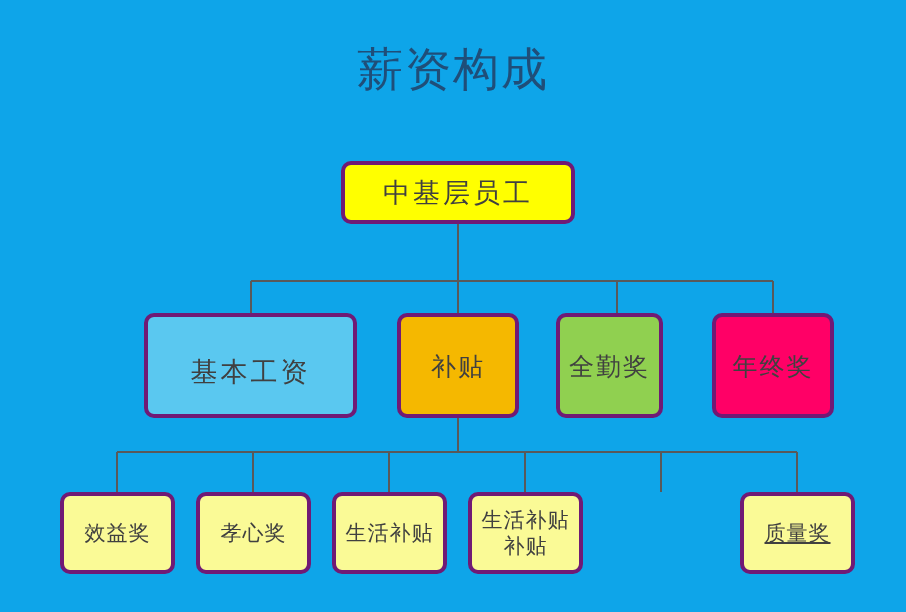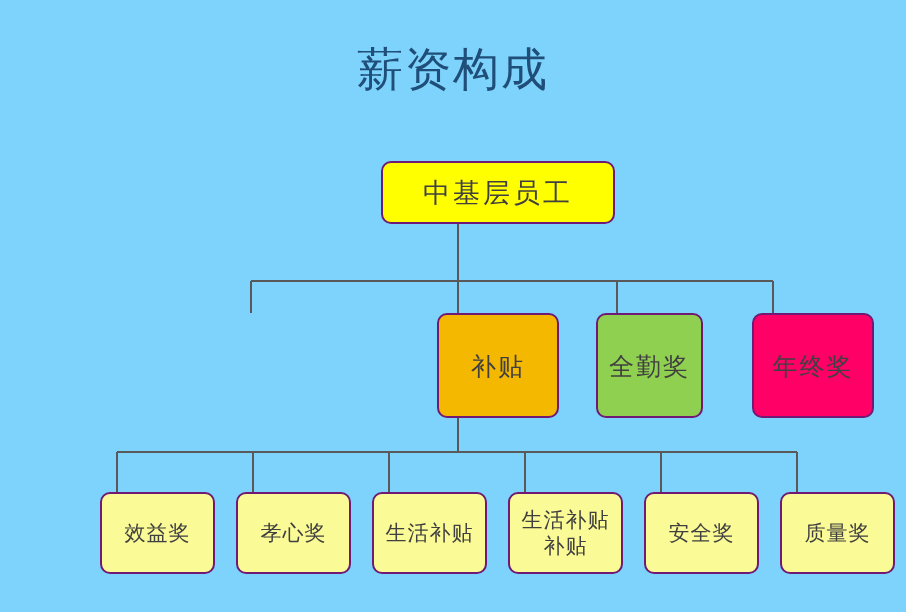--- a/index.html
+++ b/index.html
@@ -7,21 +7,21 @@
     padding: 0;
     background: #ffffff;
   }
   body {
     font-family: "Liberation Sans", "DejaVu Sans", sans-serif;
   }
   #canvas {
     position: relative;
     width: 906px;
     height: 612px;
-    background: #7dd3fc;
+    background: #0ea5e9;
     overflow: hidden;
   }
 
   
   #diagram-title {
     position: absolute;
     left: 0;
     top: 40px;
     width: 906px;
     text-align: center;
@@ -40,32 +40,31 @@
     top: 0;
     width: 906px;
     height: 612px;
     pointer-events: none;
   }
 
   
   .node {
     position: absolute;
     box-sizing: border-box;
-    border: 2px solid #701a75;
+    border: 4px solid #701a75;
     border-radius: 10px;
     display: flex;
     align-items: center;
     justify-content: center;
     text-align: center;
     color: #404040;
     font-size: 25px;
     line-height: 30px;
     letter-spacing: 2px;
     white-space: pre-line;
-    margin-left: 40px;
   }
 
   
   #node-root {
     left: 341px;
     top: 161px;
     width: 234px;
     height: 63px;
     background: #FFFF00;
     font-size: 27px;
@@ -124,21 +123,21 @@
     background: #FAFA96;
     font-size: 21px;
     line-height: 26px;
     letter-spacing: 1px;
   }
   #leaf-0 { left: 60px; }
   #leaf-1 { left: 196px; }
   #leaf-2 { left: 332px; }
   #leaf-3 { left: 468px; }
   #leaf-4 { left: 604px; }
-  #leaf-5 { left: 740px; }
+  #leaf-5 { left: 740px; text-decoration: underline; }
 </style>
 </head>
 <body>
 
 <div id="canvas">
 
   <div id="diagram-title">薪资构成</div>
 
   <svg id="connectors" viewBox="0 0 906 612" width="906" height="612" xmlns="http://www.w3.org/2000/svg">
     <g stroke="#595959" stroke-width="1.4" fill="none" shape-rendering="crispEdges">
@@ -160,28 +159,31 @@
       <line x1="253" y1="452" x2="253" y2="492"></line>
       <line x1="389" y1="452" x2="389" y2="492"></line>
       <line x1="525" y1="452" x2="525" y2="492"></line>
       <line x1="661" y1="452" x2="661" y2="492"></line>
       <line x1="797" y1="452" x2="797" y2="492"></line>
     </g>
   </svg>
 
   <div class="node" id="node-root">中基层员工</div>
 
+  <div class="node" id="node-basic">
+    <div class="basic-header">基本工资</div>
+    
+  </div>
 
   <div class="node" id="node-subsidy">补贴</div>
 
   <div class="node" id="node-attendance">全勤奖</div>
 
   <div class="node" id="node-yearend">年终奖</div>
 
   <div class="node leaf" id="leaf-0">效益奖</div>
   <div class="node leaf" id="leaf-1">孝心奖</div>
   <div class="node leaf" id="leaf-2">生活补贴</div>
   <div class="node leaf" id="leaf-3">生活补贴
 补贴</div>
-  <div class="node leaf" id="leaf-4">安全奖</div>
   <div class="node leaf" id="leaf-5">质量奖</div>
 
 </div>
 
 </body></html>

